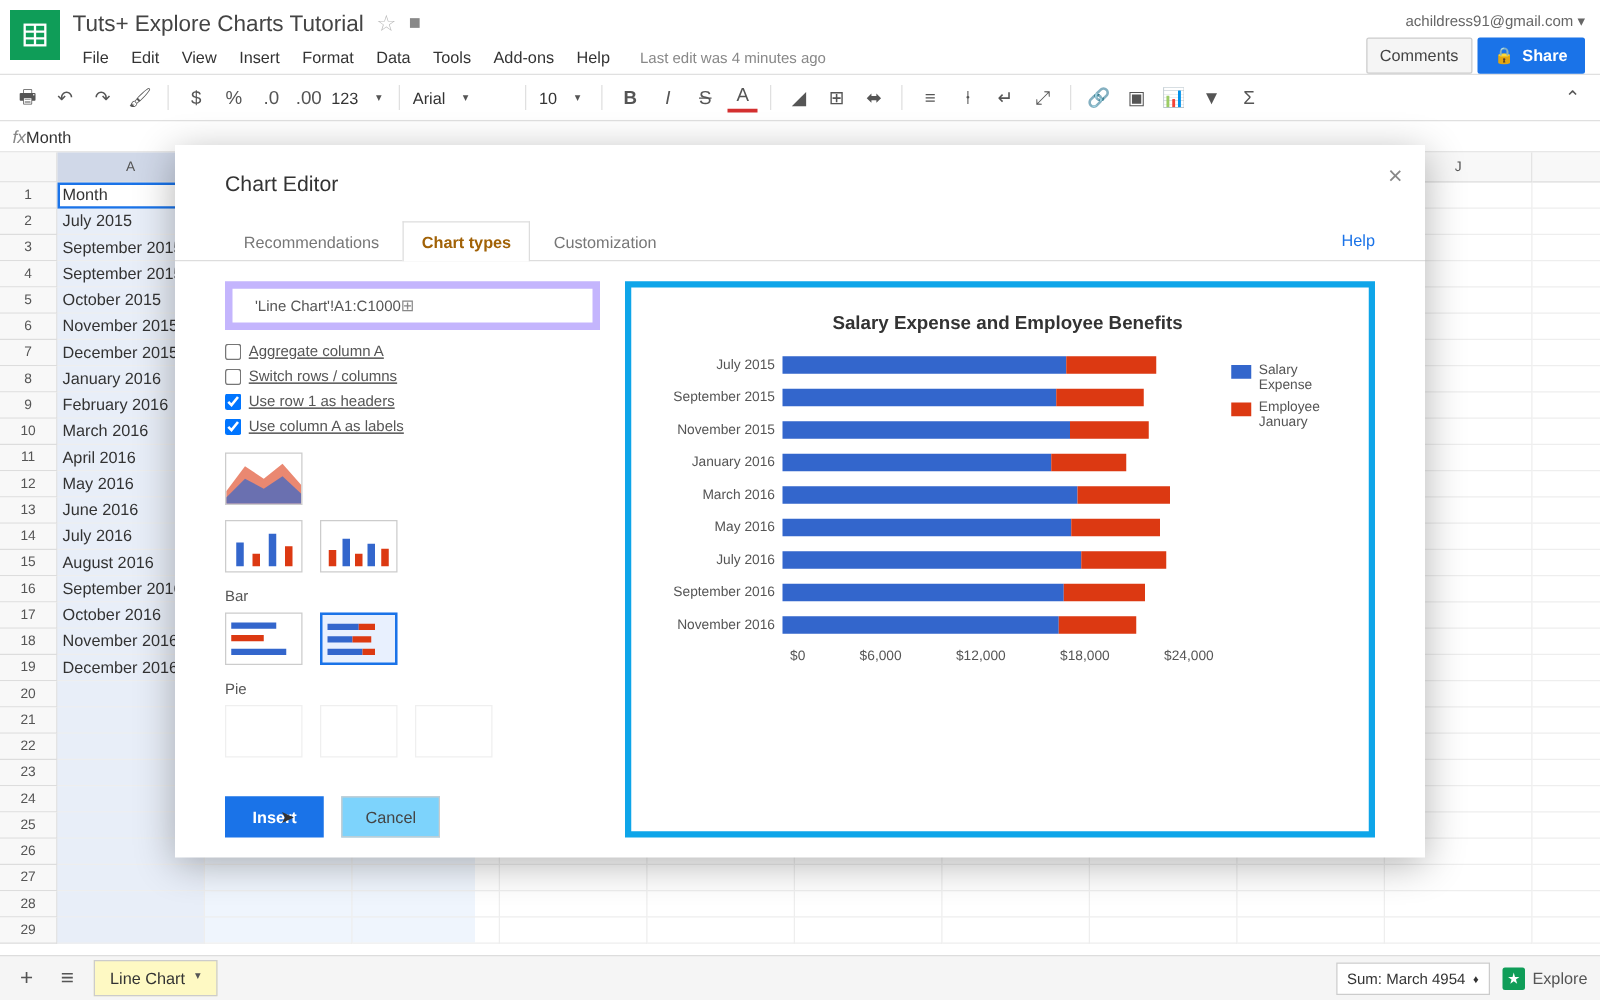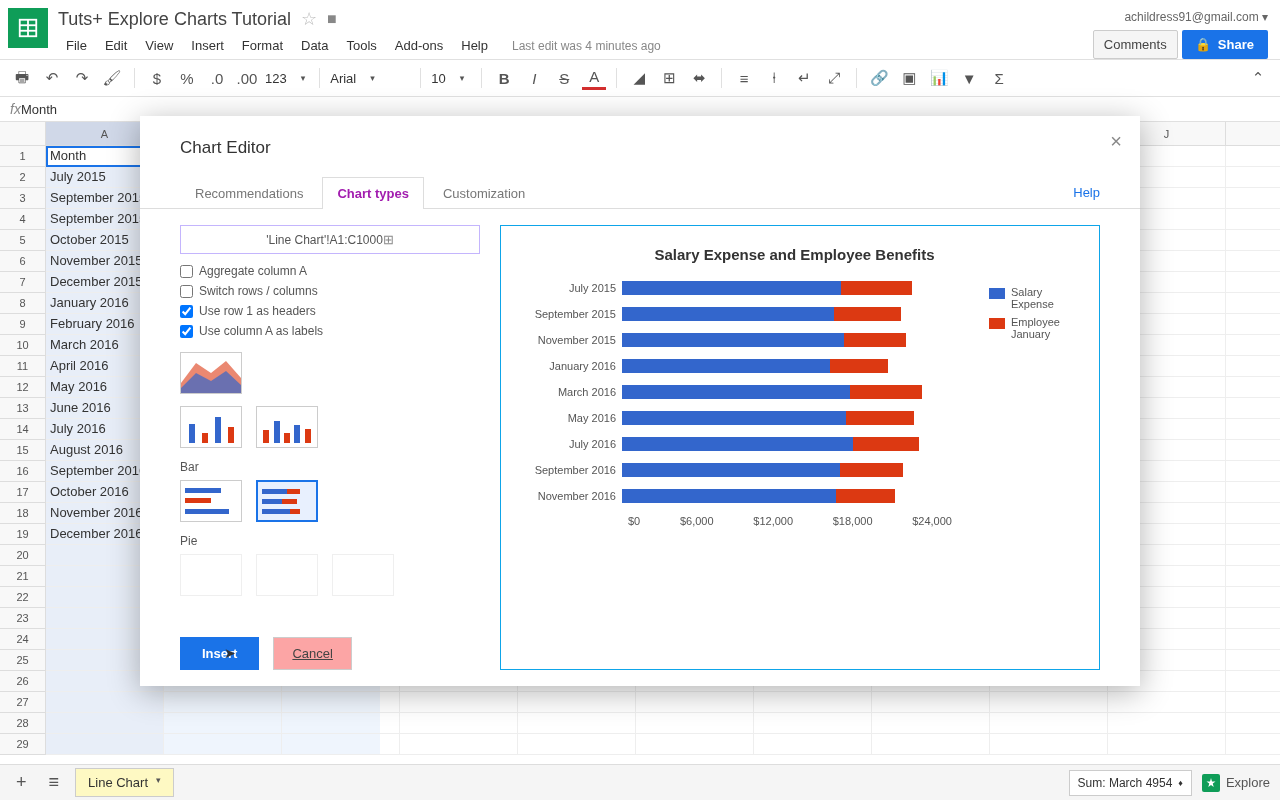--- a/index.html
+++ b/index.html
@@ -59,41 +59,41 @@
 .sum-badge { border:1px solid #ccc; background:#fff; padding:5px 8px; font-size:12px; display:flex; align-items:center; gap:6px;}
 .explore { display:flex; align-items:center; gap:6px; color:#555; font-size:13px; cursor:pointer;}
 .explore-icon { width:18px; height:18px; background:#0f9d58; display:flex; align-items:center; justify-content:center; border-radius:2px;}
 
 
 .modal { position: absolute; left: 140px; top: 116px; width: 1000px; height: 570px; background: #fff; box-shadow: 0 6px 30px rgba(0,0,0,0.3); z-index: 100; display:flex; flex-direction:column;}
 .modal-close { position:absolute; top:14px; right:18px; font-size:20px; color:#888; cursor:pointer;}
 .modal-title { font-size:17px; color:#333; padding:22px 40px 0 40px; }
 .modal-tabs { display:flex; gap:4px; padding:18px 40px 0 40px; border-bottom:1px solid #ddd; align-items:flex-end;}
 .modal-tab { padding:8px 14px; font-size:13px; color:#777; cursor:pointer; border:1px solid transparent; border-bottom:none; position:relative; top:1px;}
-.modal-tab.active { color:#a21caf; border-color:#ddd; background:#fff; font-weight:bold;}
+.modal-tab.active { color:#a16207; border-color:#ddd; background:#fff; font-weight:bold;}
 .modal-help { margin-left:auto; color:#1a73e8; font-size:13px; cursor:pointer; padding-bottom:8px;}
 .modal-body { flex:1; display:flex; padding:16px 40px; gap:20px; overflow:hidden;}
 .left-panel { width:300px; display:flex; flex-direction:column;}
-.range-input { border:1px solid #c4b5fd; padding:6px 18px; font-size:12px; color:#555; display:flex; align-items:center; justify-content:center;}
+.range-input { border:6px solid #c4b5fd; padding:6px 18px; font-size:12px; color:#555; display:flex; align-items:center; justify-content:flex-start;}
 .grid-icon { color:#888; font-size:13px;}
-.checkboxes { margin-top:10px; display:flex; flex-direction:column; gap:6px;}
+.checkboxes { margin-top:10px; display:flex; flex-direction:column; gap:6px;text-decoration:underline;}
 .cb { display:flex; align-items:center; gap:6px; font-size:12px; color:#555;}
 .cb input { width:13px; height:13px;}
 .chart-types-scroll { margin-top:8px; overflow-y:auto; flex:1;}
 .type-thumb-row { display:flex; gap:14px; margin:6px 0 12px 0;}
 .type-label { font-size:12px; color:#555; margin-top:6px;}
 .thumb { width:62px; height:42px; border:1px solid #ccc; background:#fff; padding:4px; display:flex; align-items:flex-end; justify-content:space-around; cursor:pointer;}
 .thumb.selected { border:2px solid #1a73e8; background:#e8f0fe;}
 .thumb.area { align-items:stretch; padding:0;}
 .thumb .bar { width:6px;}
 .thumb .hbar { height:5px; width:100%;}
 .btn-row { display:flex; gap:14px; margin-top:12px;}
 .btn-primary { background:#1a73e8; color:#fff; border:none; padding:8px 22px; font-size:13px; font-weight:bold; cursor:pointer;}
-.btn-secondary { background:#fca5a5; color:#444; border:1px solid #ccc; padding:8px 18px; font-size:13px; cursor:pointer;text-decoration:underline;}
-.preview-panel { flex:1; border:1px solid #0ea5e9; padding:20px 27px 16px 16px; position:relative;}
+.btn-secondary { background:#7dd3fc; color:#444; border:1px solid #ccc; padding:8px 18px; font-size:13px; cursor:pointer;}
+.preview-panel { flex:1; border:5px solid #0ea5e9; padding:20px 4px 16px 16px; position:relative;}
 .chart-title { text-align:center; font-size:15px; font-weight:bold; margin-bottom:12px;}
 .chart-area { display:flex; }
 .chart-labels { width:105px; text-align:right; font-size:11px; color:#555; display:flex; flex-direction:column; padding-right:6px;}
 .chart-labels div { height:26px; display:flex; align-items:center; justify-content:flex-end;}
 .chart-bars { flex:1; position:relative;}
 .bar-row { height:26px; display:flex; align-items:center;}
 .seg1 { height:14px; background:#3366cc;}
 .seg2 { height:14px; background:#dc3912;}
 .chart-x-axis { display:flex; justify-content:space-between; font-size:11px; color:#555; padding-left:111px; margin-top:6px; width: calc(100% - 120px);}
 .legend { position:absolute; right:20px; top:60px; font-size:11px; color:#555;}

